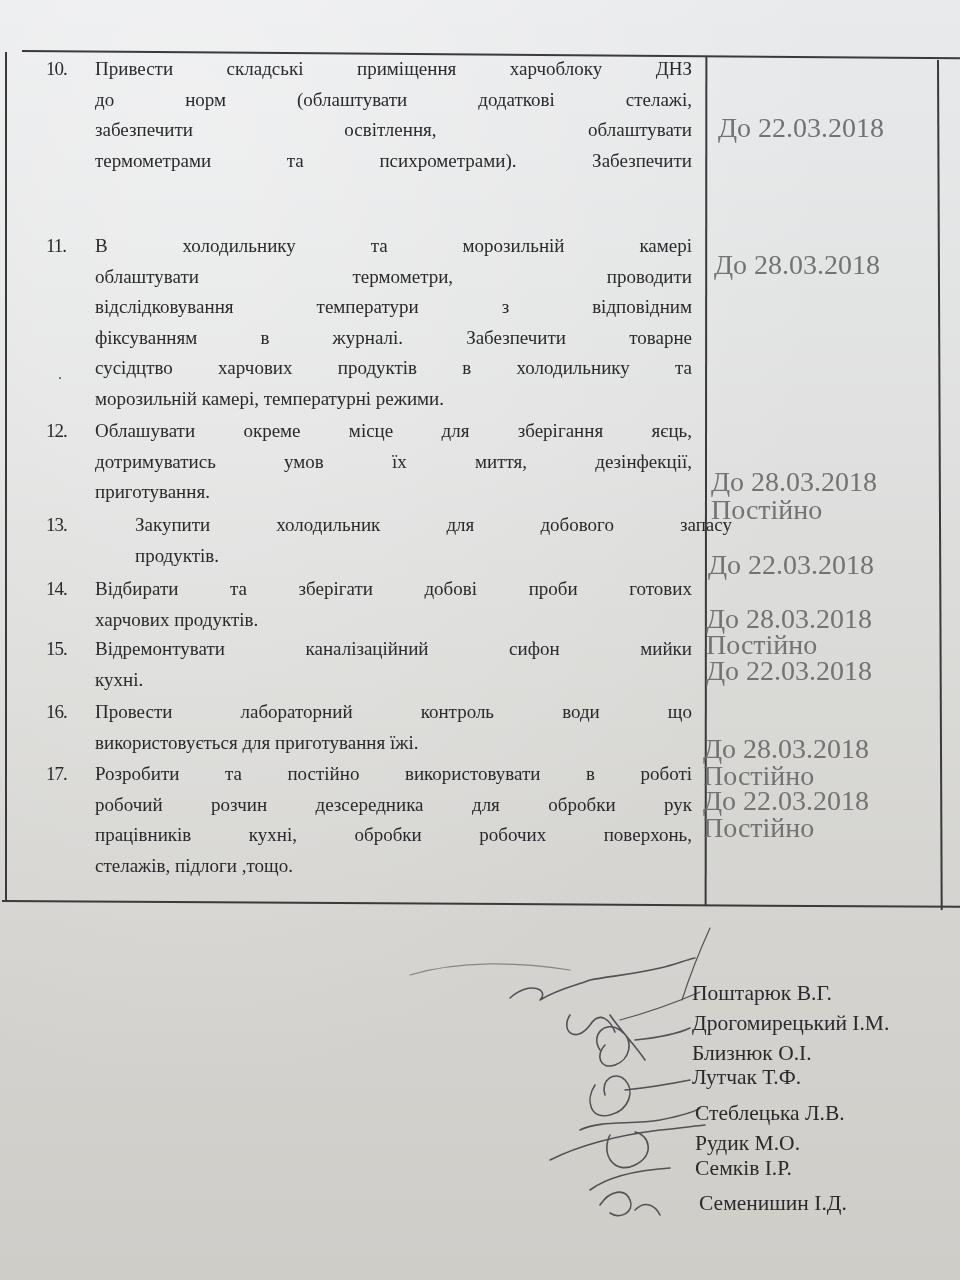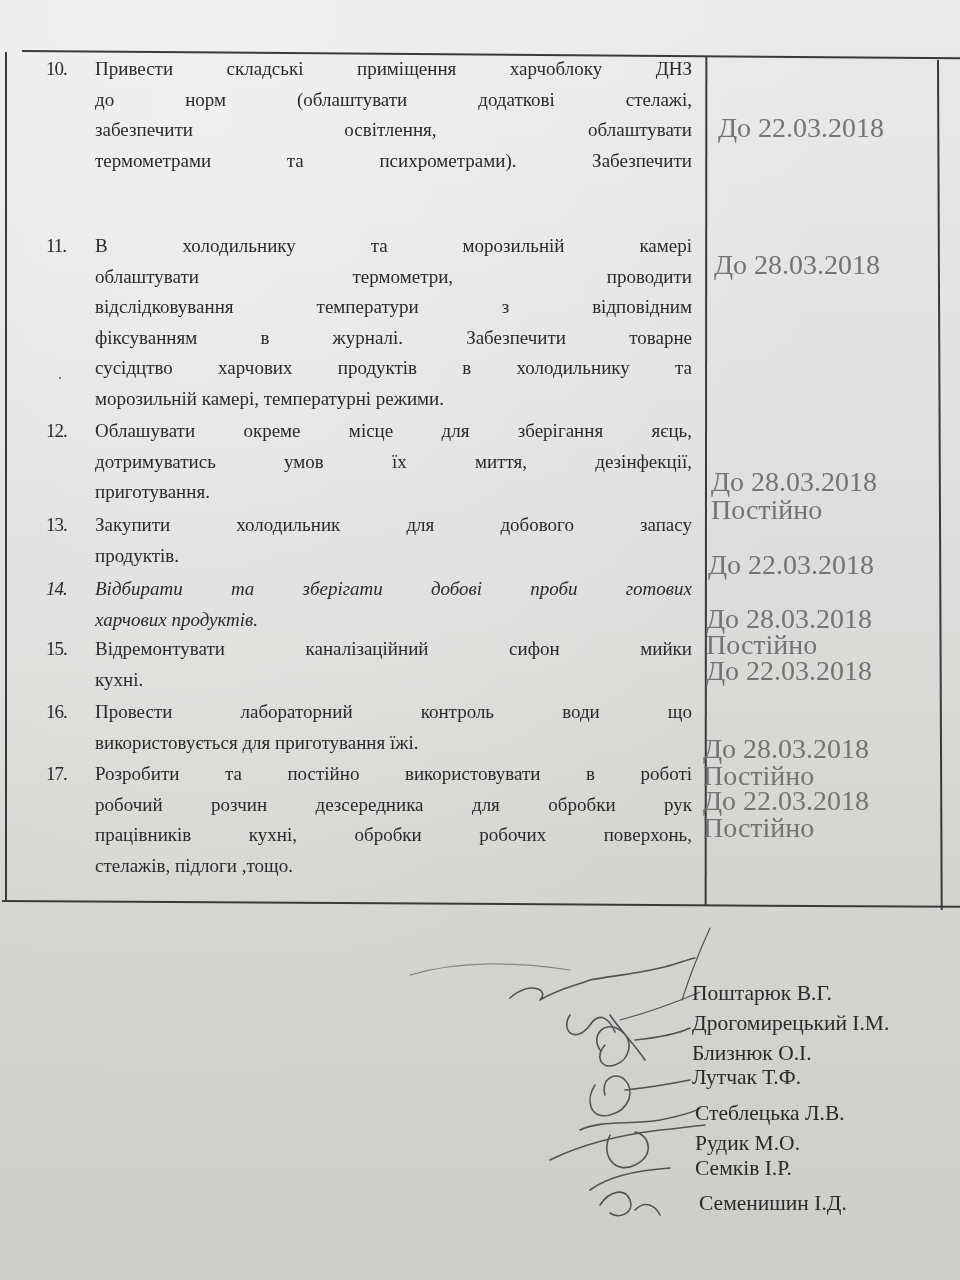--- a/index.html
+++ b/index.html
@@ -165,27 +165,27 @@
     <span class="line-text last">морозильній камері, температурні режими.</span>
   </div>
 
   <div class="task" style="top:416px;">
     <span class="num">12.</span>
     <span class="line-text">Облашувати окреме місце для зберігання яєць,</span>
     <span class="line-text">дотримуватись умов їх миття, дезінфекції,</span>
     <span class="line-text last">приготування.</span>
   </div>
 
-  <div class="task" style="top:510px;">
+  <div class="task" style="top:510px;padding-left:40px;">
     <span class="num">13.</span>
     <span class="line-text">Закупити холодильник для добового запасу</span>
     <span class="line-text last">продуктів.</span>
   </div>
 
-  <div class="task" style="top:574px;font-style:italic;">
+  <div class="task" style="top:574px;">
     <span class="num">14.</span>
     <span class="line-text">Відбирати та зберігати добові проби готових</span>
     <span class="line-text last">харчових продуктів.</span>
   </div>
 
   <div class="task" style="top:634px;">
     <span class="num">15.</span>
     <span class="line-text">Відремонтувати каналізаційний сифон мийки</span>
     <span class="line-text last">кухні.</span>
   </div>

